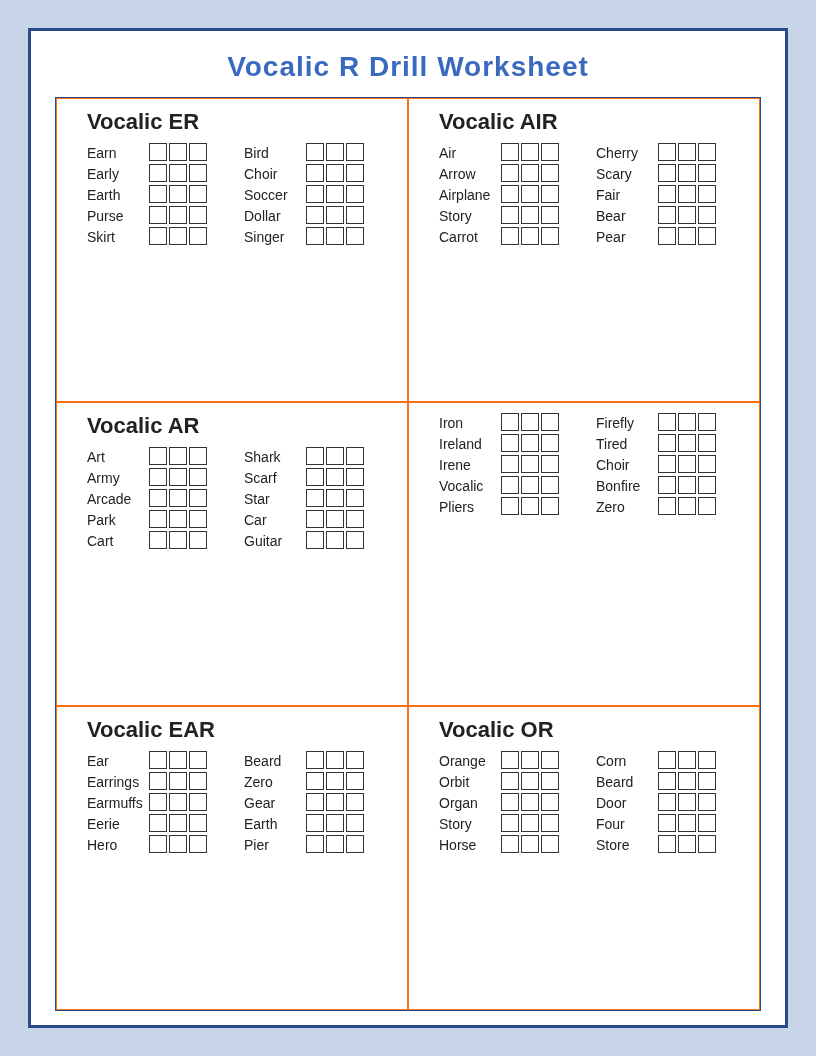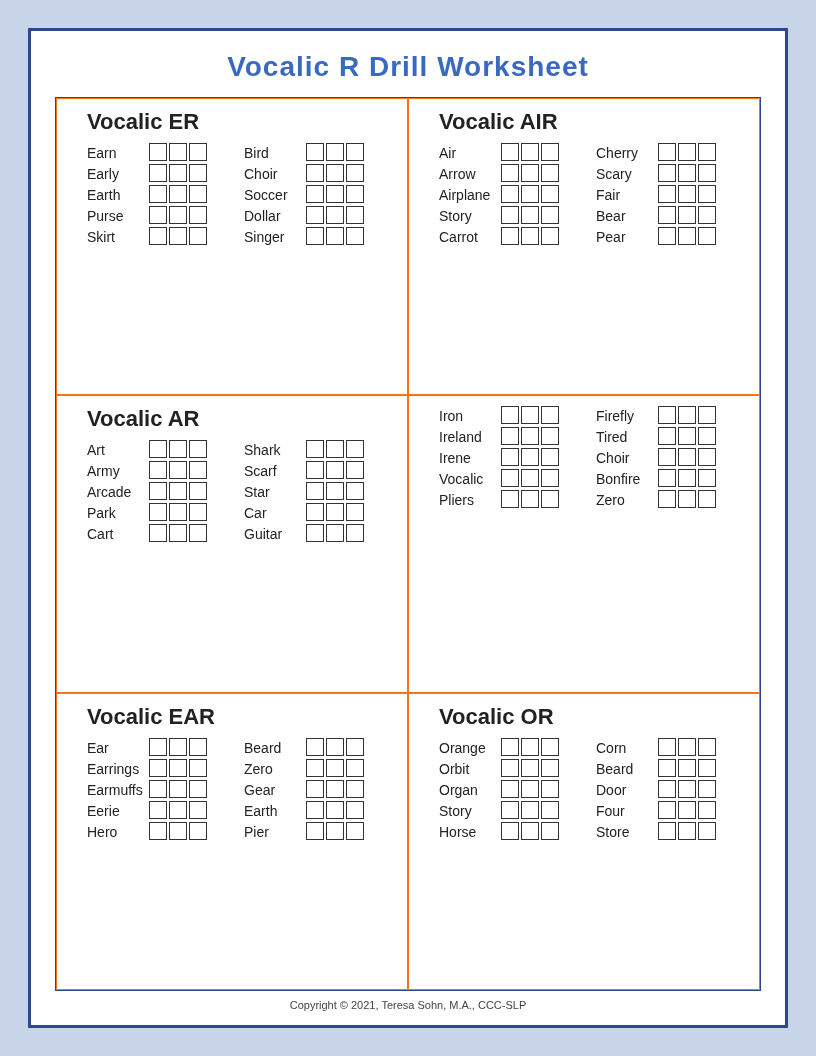--- a/index.html
+++ b/index.html
@@ -628,14 +628,13 @@
                 <div class="box"></div>
                 <div class="box"></div>
                 <div class="box"></div>
               </div>
             </div>
           </div>
         </div>
       </div>
     </div>
 
-  <div class="copyright">Copyright © 2021, Teresa Sohn, M.A., CCC-SLP</div>
 </div>
 
 </body></html>

